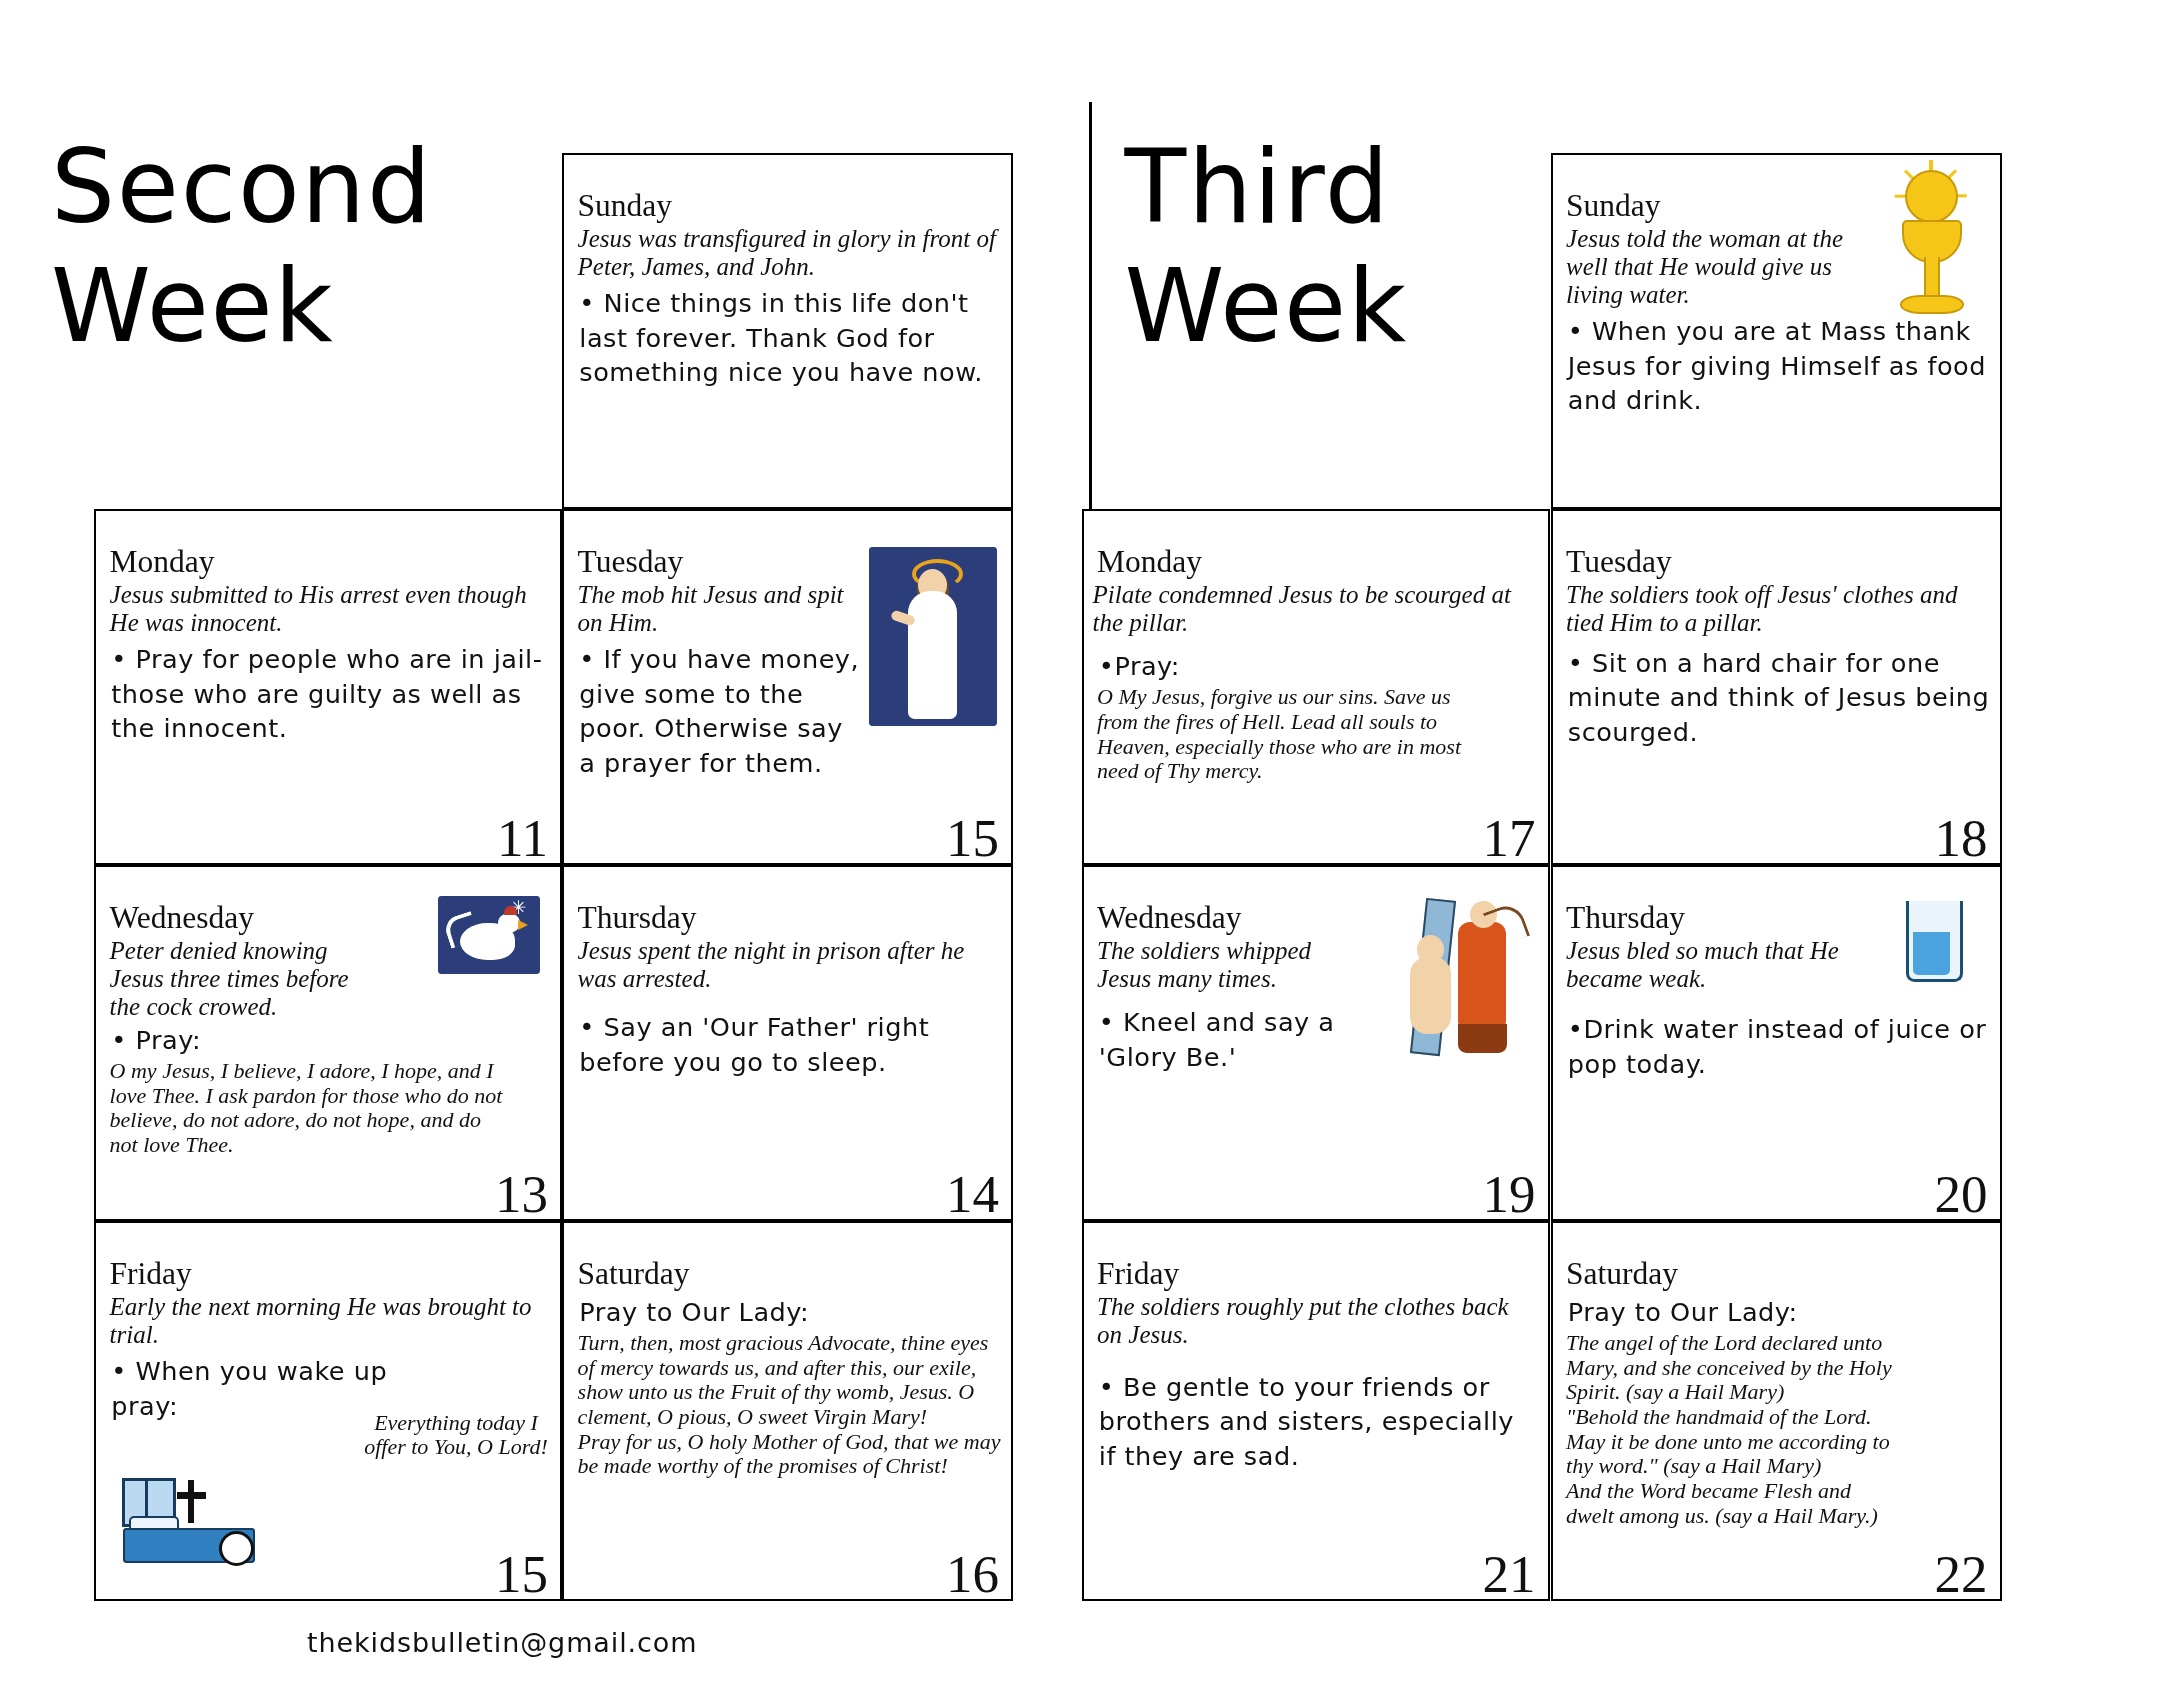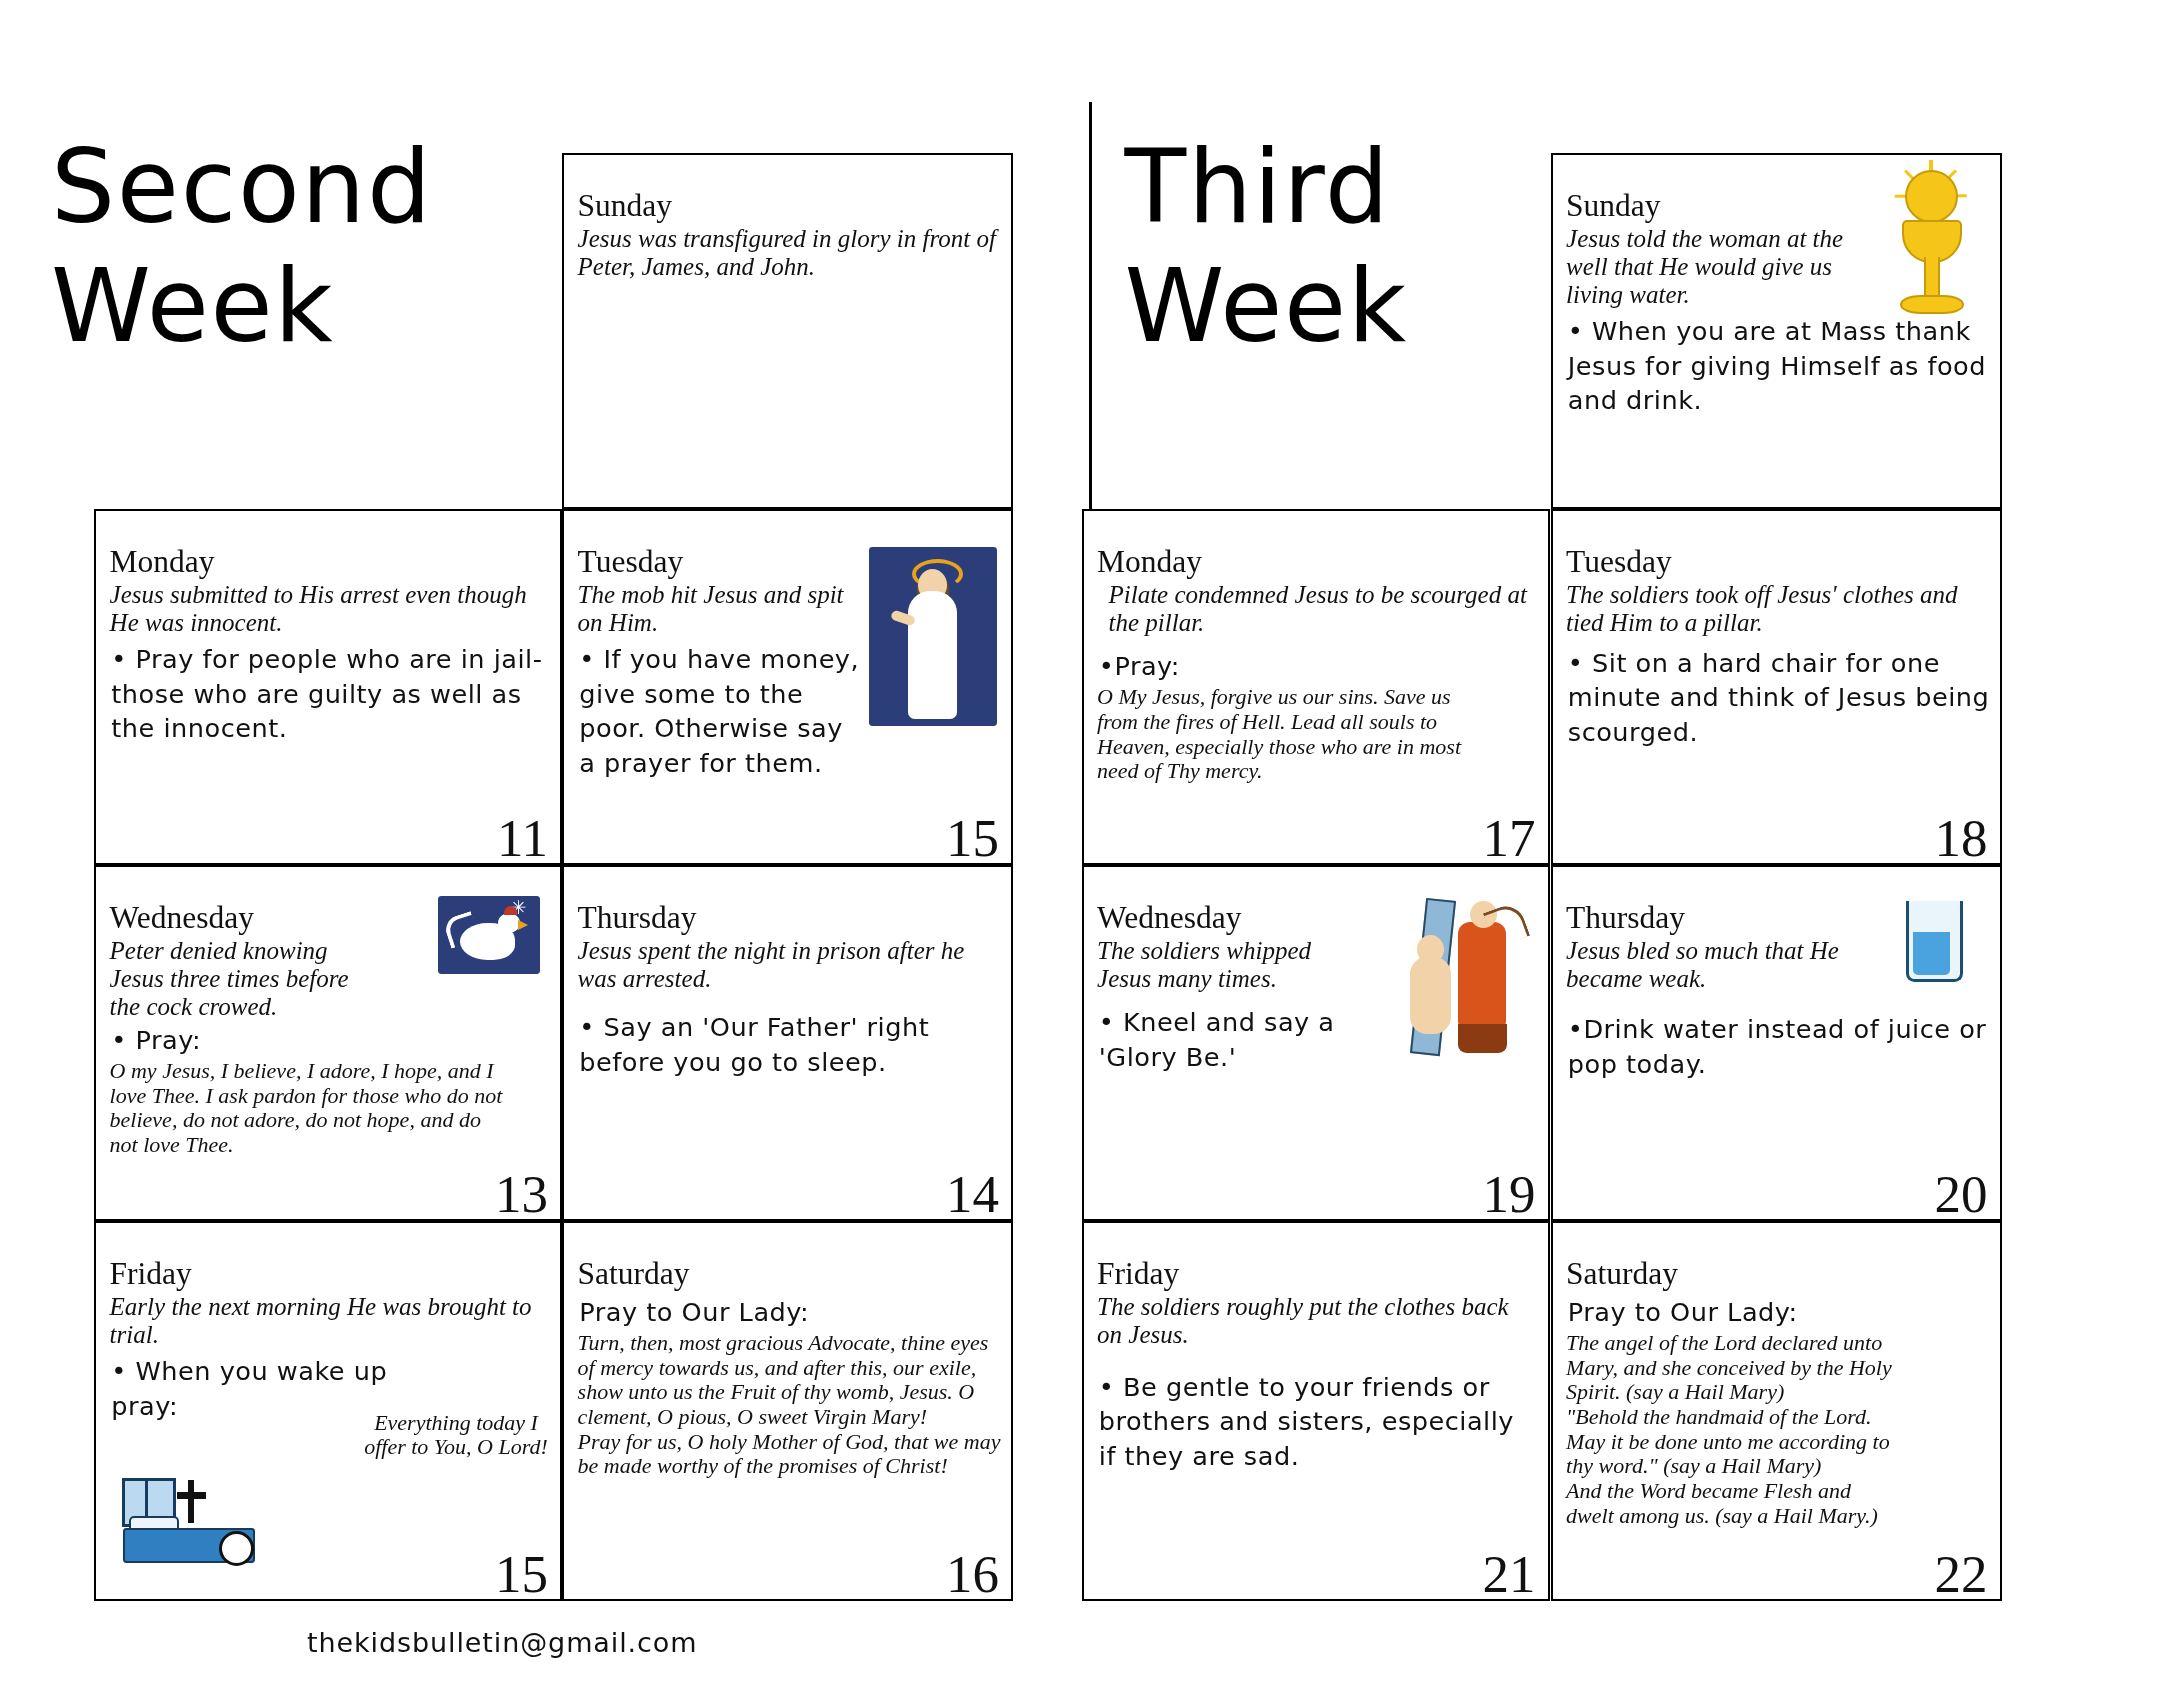--- a/index.html
+++ b/index.html
@@ -380,20 +380,21 @@
   <div class="half">
 
     <div class="weektitle" style="left:51px; top:128px; width:477px;">
       <div>Second</div>
       <div>Week</div>
     </div>
 
     <div class="cell" style="left:562px; top:153px; width:451px; height:356px;">
       <div class="dayname">Sunday</div>
       <div class="scripture">Jesus was transfigured in glory in front of Peter, James, and John.</div>
+      <div class="hand">• Nice things in this life don't last forever. Thank God for something nice you have now.</div>
       <div class="daynum"></div>
     </div>
 
     <div class="cell" style="left:94px; top:509px; width:468px; height:356px;">
       <div class="dayname">Monday</div>
       <div class="scripture">Jesus submitted to His arrest even though He was innocent.</div>
       <div class="hand">• Pray for people who are in jail- those who are guilty as well as the innocent.</div>
       <div class="daynum">11</div>
     </div>
 
@@ -484,21 +485,21 @@
         <div class="host"></div>
           <div class="cup"></div>
           <div class="stem"></div>
           <div class="foot"></div>
       </div>
       <div class="daynum"></div>
     </div>
 
     <div class="cell" style="left:102px; top:509px; width:468px; height:356px;">
       <div class="dayname">Monday</div>
-      <div class="scripture" style="padding-left:25px;">Pilate condemned Jesus to be scourged at the pillar.</div>
+      <div class="scripture" style="padding-left:9px;">Pilate condemned Jesus to be scourged at the pillar.</div>
       <div class="hand" style="padding-top:12px;">•Pray:</div>
       <div class="prayer" style="padding-left:13.6px; width:392px;">O My Jesus, forgive us our sins. Save us from the fires of Hell. Lead all souls to Heaven, especially those who are in most need of Thy mercy.</div>
       <div class="daynum">17</div>
     </div>
 
     <div class="cell" style="left:571px; top:509px; width:451px; height:356px;">
       <div class="dayname">Tuesday</div>
       <div class="scripture">The soldiers took off Jesus' clothes and tied Him to a pillar.</div>
       <div class="hand" style="padding-top:8.5px;">• Sit on a hard chair for one minute and think of Jesus being scourged.</div>
       <div class="daynum">18</div>

